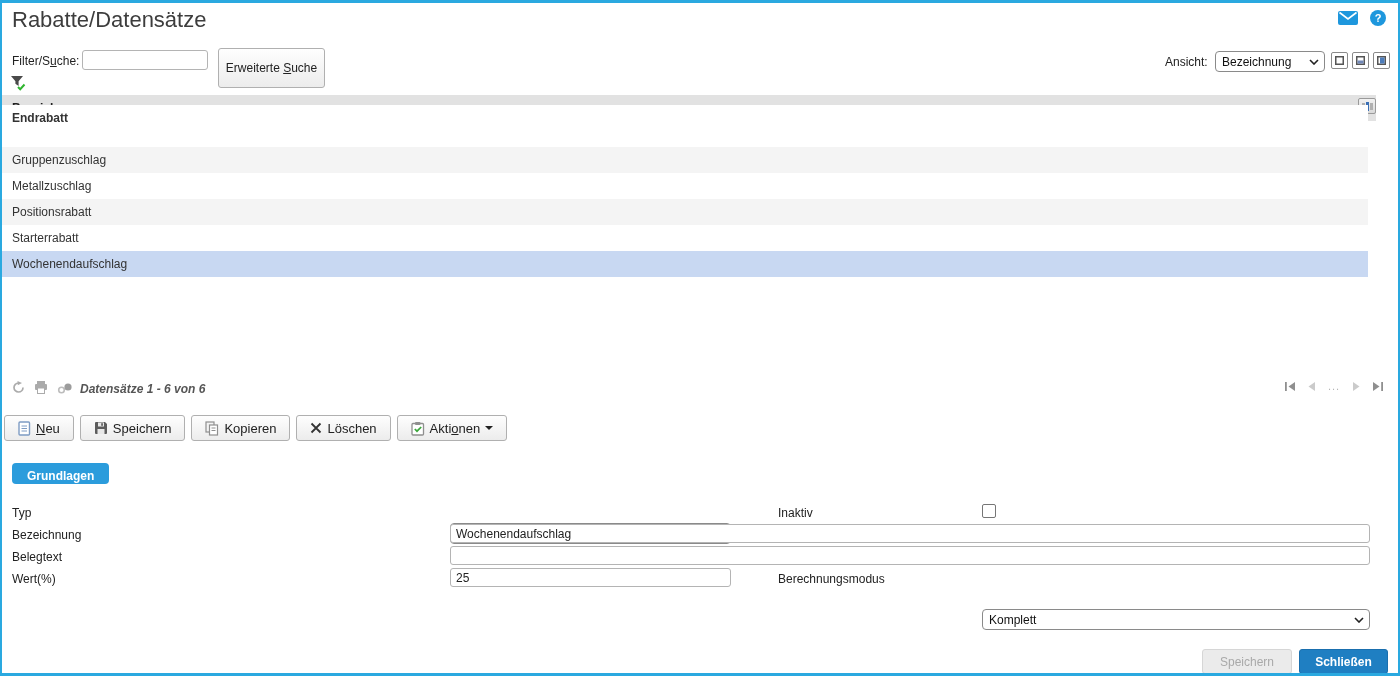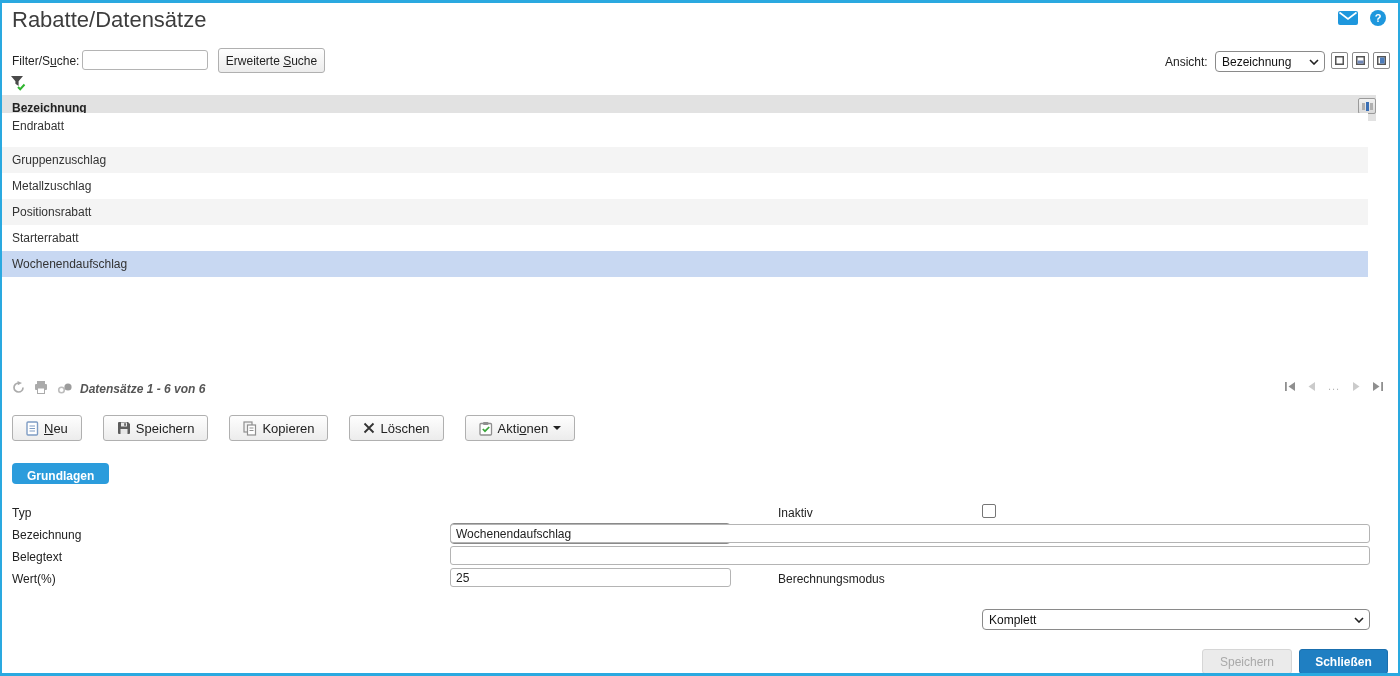--- a/index.html
+++ b/index.html
@@ -22,21 +22,21 @@
   
   .filter-label { left:10px; top:51px; font-size:12px; color:#222; }
   .txt { border:1px solid #b4b4b4; border-radius:3px; font-size:12px; padding:1px 5px;
     color:#222; font-family:"Liberation Sans", sans-serif; background:#fff; }
   .filter-input { left:80px; top:47px; width:126px; height:20px; }
   .btn-gray {
     background:linear-gradient(#fefefe,#ececec); border:1px solid #b0b0b0; border-radius:3px;
     font-size:12px; color:#222; display:flex; align-items:center; justify-content:center;
     gap:5px; cursor:pointer; font-family:"Liberation Sans", sans-serif;
   }
-  .btn-advanced { left:216px; top:45px; width:107px; height:25px; }
+  .btn-advanced { left:216px; top:45px; width:107px; height:40px; }
   .u { text-decoration:underline; }
 
   .view-label { left:1163px; top:52px; font-size:12px; color:#222; }
   .dd { background:#fff; border:1px solid #8a8a8a; border-radius:4px; display:flex;
     align-items:center; padding:0 20px 0 6px; font-size:12px; color:#111; position:relative; cursor:pointer; }
   .dd svg.chev { position:absolute; right:5px; top:50%; margin-top:-3px; }
   .view-select { left:1213px; top:48px; width:110px; height:21px; }
   .view-toggle { width:17px; height:17px; background:#fff; border:1px solid #8a8a8a;
     border-radius:2px; display:flex; align-items:center; justify-content:center; cursor:pointer; padding:0; }
   .vt1 { left:1329px; top:49px; } .vt2 { left:1350px; top:49px; } .vt3 { left:1371px; top:49px; }
@@ -45,32 +45,32 @@
 
   
   .grid-header { left:0; top:92px; width:1374px; height:26px; background:#e2e2e2;
     font-size:12px; font-weight:bold; color:#222; line-height:26px; padding-left:10px; cursor:pointer; }
   .col-settings { left:1356px; top:95px; width:18px; height:16px; background:linear-gradient(#f2f2f2,#d9d9d9);
     border:1px solid #9a9a9a; border-radius:2px; display:flex; align-items:center; justify-content:center; padding:0; cursor:pointer; }
   .grid-row { left:0; width:1366px; height:26px; font-size:12px; color:#333;
     line-height:26px; padding-left:10px; background:#fff; cursor:pointer; }
   .grid-row.alt { background:#f4f4f4; }
   .grid-row.selected { background:#c8d8f2; }
-  .r0{top:110px;} .r1{top:144px;} .r2{top:170px;} .r3{top:196px;} .r4{top:222px;} .r5{top:248px;}
+  .r0{top:102px;font-weight:bold;} .r1{top:144px;} .r2{top:170px;} .r3{top:196px;} .r4{top:222px;} .r5{top:248px;}
 
   
   .grid-tools { left:10px; top:378px; display:flex; align-items:center; gap:9px; }
   .grid-tools span { display:flex; cursor:pointer; }
   .grid-status { left:78px; top:379px; font-size:12px; font-style:italic; color:#555;font-weight:bold; }
   .pagination { left:1283px; top:379px; display:flex; align-items:center; gap:13px; }
   .pagination span { display:flex; cursor:pointer; }
   .pag-dots { font-size:11px; color:#b5b5b5; letter-spacing:1px; line-height:9px; }
 
   
-  .toolbar { left:10px; top:412px; display:flex; gap:21px; }
+  .toolbar { left:2px; top:412px; display:flex; gap:6px; }
   .toolbar .btn-gray { height:26px; padding:0 13px; font-size:13px; }
   .caret-down { width:0; height:0; border:4px solid transparent; border-top-color:#222; margin-top:4px; }
 
   
   .tab { left:10px; top:460px; height:21px; padding:0 15px; background:#2b9cdc; color:#fff;
     font-size:12px; font-weight:bold; line-height:27px; border-radius:4px; cursor:pointer; }
   .flabel { font-size:12px; color:#222; }
   .l-typ{left:10px;top:503px;} .l-bez{left:10px;top:525px;} .l-beleg{left:10px;top:547px;} .l-wert{left:10px;top:569px;}
   .l-inaktiv{left:776px;top:503px;} .l-modus{left:776px;top:569px;}
   .f-typ { left:448px; top:499px; width:281px; height:21px; }

